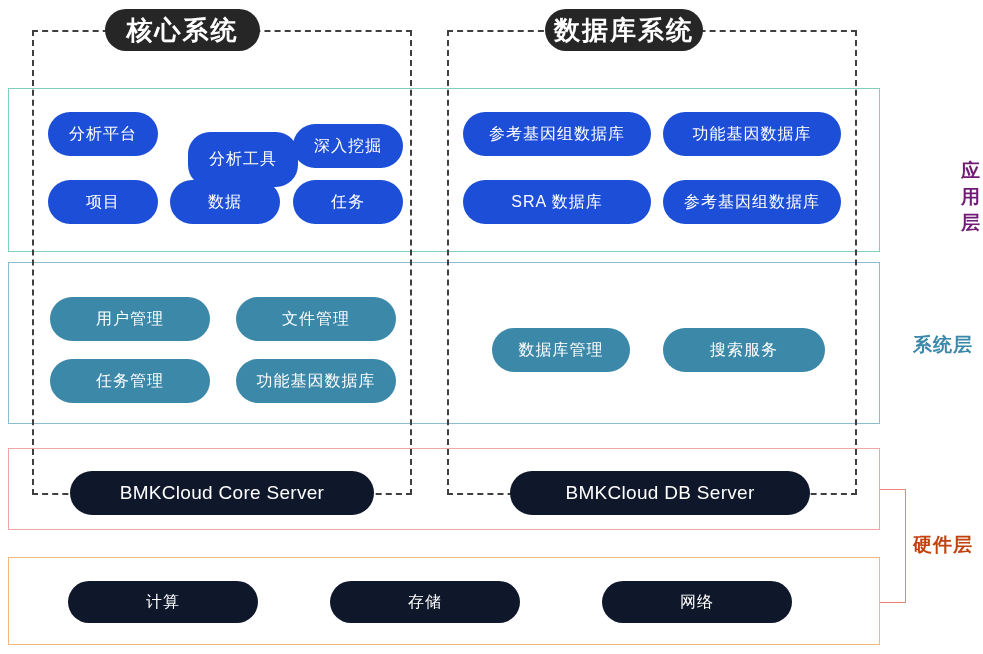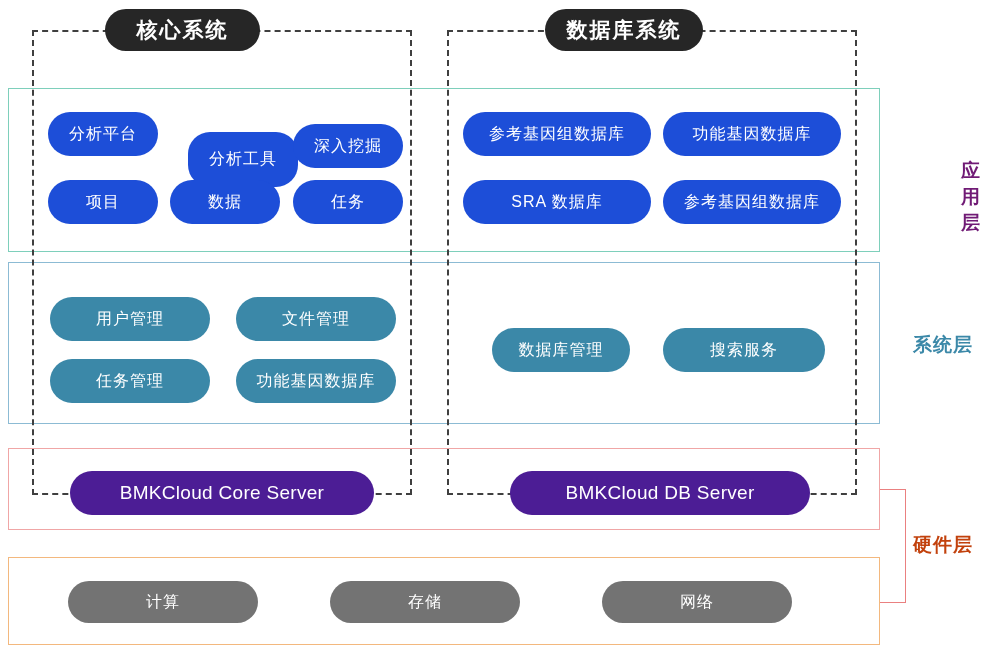--- a/index.html
+++ b/index.html
@@ -16,32 +16,32 @@
 
   
   .dashed-group{position:absolute;box-sizing:border-box;
        border:2px dashed #3f3f3f;background:transparent;}
   #core-group{left:32px;top:30px;width:380px;height:465px;}
   #db-group{left:447px;top:30px;width:410px;height:465px;}
 
   
   .title-pill{position:absolute;background:#262626;color:#ffffff;
        border-radius:22px;height:42px;line-height:42px;text-align:center;
-       font-size:21px;font-weight:bold;letter-spacing:2px;z-index:12;}
+       font-size:26px;font-weight:bold;letter-spacing:2px;z-index:12;}
   #core-title{left:105px;top:9px;width:155px;}
   #db-title{left:545px;top:9px;width:158px;}
 
   
   .pill{position:absolute;border-radius:22px;color:#ffffff;
        display:flex;align-items:center;justify-content:center;
        font-size:16px;letter-spacing:1px;z-index:8;box-sizing:border-box;}
   .pill.green{background:#1d4ed8;}
   .pill.blue{background:#3b88a8;}
-  .pill.red{background:#4c1d95;border-radius:26px;font-size:19px;letter-spacing:0.3px;}
-  .pill.orange{background:#737373;}
+  .pill.red{background:#0f172a;border-radius:26px;font-size:19px;letter-spacing:0.3px;}
+  .pill.orange{background:#0f172a;}
 
   
   #p-analysis-platform{left:48px;top:112px;width:110px;height:44px;}
   #p-analysis-tools{left:188px;top:112px;width:110px;height:55px;margin-top:20px;}
   #p-deep-mining{left:293px;top:124px;width:110px;height:44px;}
   #p-project{left:48px;top:180px;width:110px;height:44px;}
   #p-data{left:170px;top:180px;width:110px;height:44px;}
   #p-task{left:293px;top:180px;width:110px;height:44px;}
 
   

